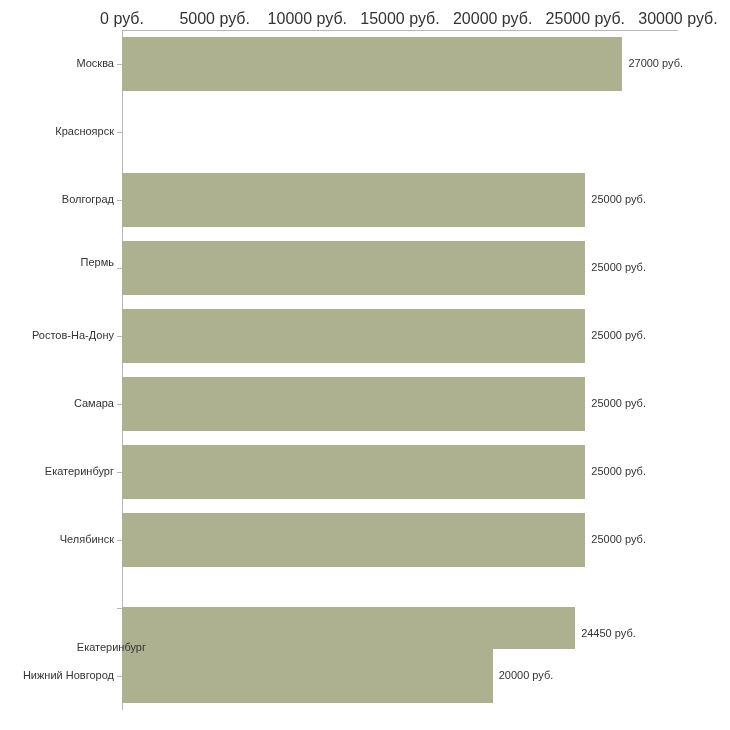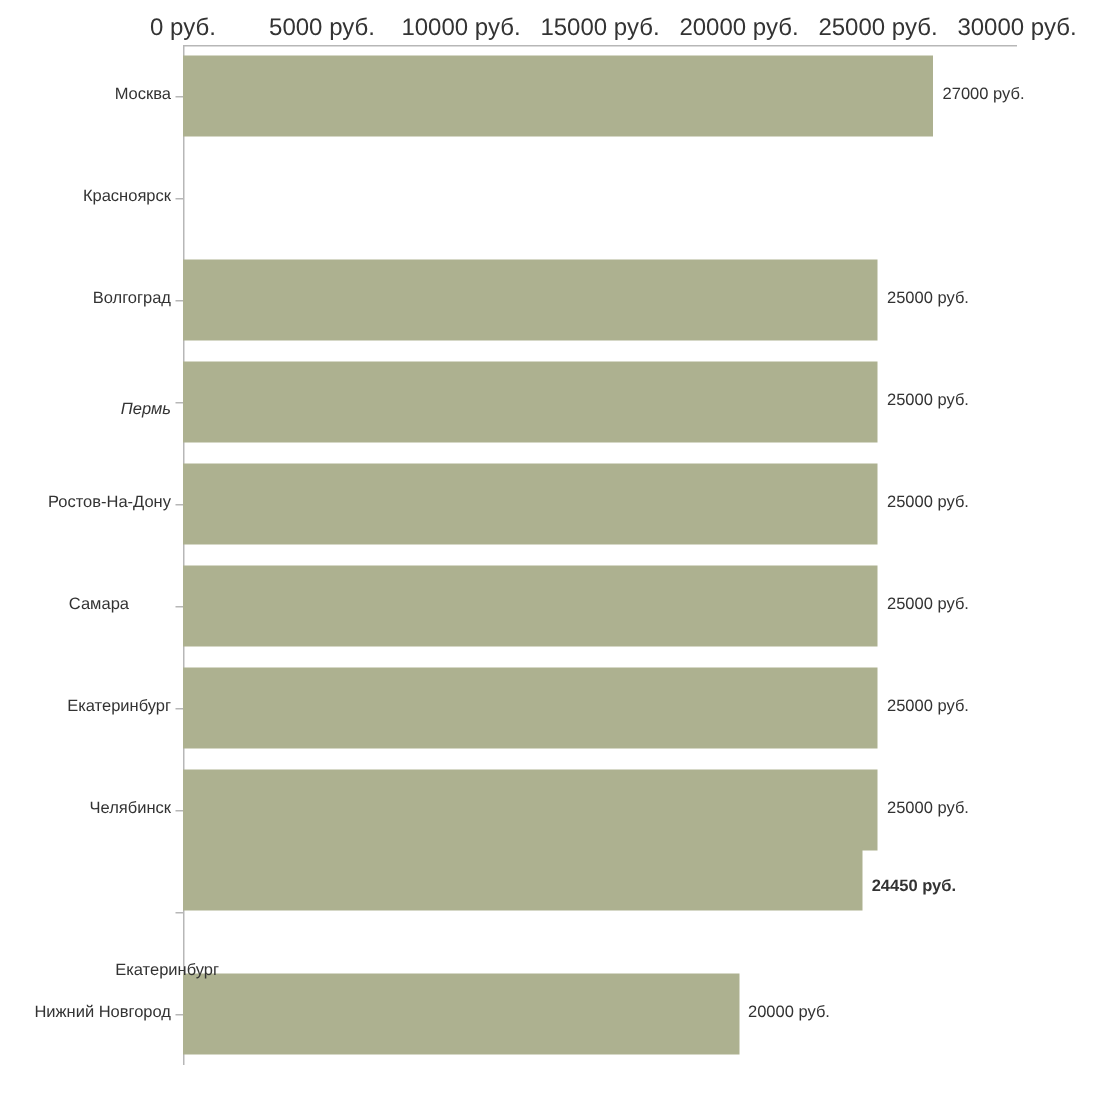--- a/index.html
+++ b/index.html
@@ -123,40 +123,40 @@
         <div class="val-label" style="left: 469.333px; top: 20px;">25000 руб.</div>
       </div>
       <div class="row" style="top: 415px; height: 54px;">
         <div class="bar" title="Новосибирск — 25000 руб." style="width: 463.333px; background: rgb(173, 177, 144);"></div>
         <div class="val-label" style="left: 469.333px; top: 20px;">25000 руб.</div>
       </div>
       <div class="row" style="top: 483px; height: 54px;">
         <div class="bar" title="Челябинск — 25000 руб." style="width: 463.333px; background: rgb(173, 177, 144);"></div>
         <div class="val-label" style="left: 469.333px; top: 20px;">25000 руб.</div>
       </div>
-      <div class="row" style="top: 535px; height: 42px; font-weight: bold;">
+      <div class="row" style="top: 577px; height: 42px;">
         <div class="bar" title="Екатеринбург — 24450 руб." style="width: 453.14px; background: rgb(173, 177, 144);"></div>
         <div class="val-label" style="left: 459.14px; top: 20px;">24450 руб.</div>
       </div>
       <div class="row" style="top: 619px; height: 54px;">
         <div class="bar" title="Нижний Новгород — 20000 руб." style="width: 370.667px; background: rgb(173, 177, 144);"></div>
         <div class="val-label" style="left: 376.667px; top: 20px;">20000 руб.</div>
       </div>
     </div>
 <div class="cat-label" style="top: 57px; right: 616px;">Москва</div>
     <div class="cat-tick" style="top: 64px; left: 117px;"></div>
     <div class="cat-label" style="top: 125px; right: 616px;">Красноярск</div>
     <div class="cat-tick" style="top: 132px; left: 117px;"></div>
     <div class="cat-label" style="top: 193px; right: 616px; padding-left: 46px;">Волгоград</div>
     <div class="cat-tick" style="top: 200px; left: 117px;"></div>
-    <div class="cat-label" style="top: 267px; right: 616px; font-style: italic;">Пермь</div>
+    <div class="cat-label" style="top: 256px; right: 616px;">Пермь</div>
     <div class="cat-tick" style="top: 268px; left: 117px;"></div>
     <div class="cat-label" style="top: 329px; right: 616px;">Ростов-На-Дону</div>
     <div class="cat-tick" style="top: 336px; left: 117px;"></div>
-    <div class="cat-label" style="top: 397px; right: 644px; text-align: right;">Самара</div>
+    <div class="cat-label" style="top: 397px; right: 616px; text-align: right;">Самара</div>
     <div class="cat-tick" style="top: 404px; left: 117px;"></div>
     <div class="cat-label" style="top: 465px; right: 616px;">Екатеринбург</div>
     <div class="cat-tick" style="top: 472px; left: 117px;"></div>
     <div class="cat-label" style="top: 533px; right: 616px;">Челябинск</div>
     <div class="cat-tick" style="top: 540px; left: 117px;"></div>
     <div class="cat-label" style="top: 601px; right: 584px; margin-top: 40px;">Екатеринбург</div>
     <div class="cat-tick" style="top: 608px; left: 117px;"></div>
     <div class="cat-label" style="top: 669px; right: 616px;">Нижний Новгород</div>
     <div class="cat-tick" style="top: 676px; left: 117px;"></div>
   </div>

